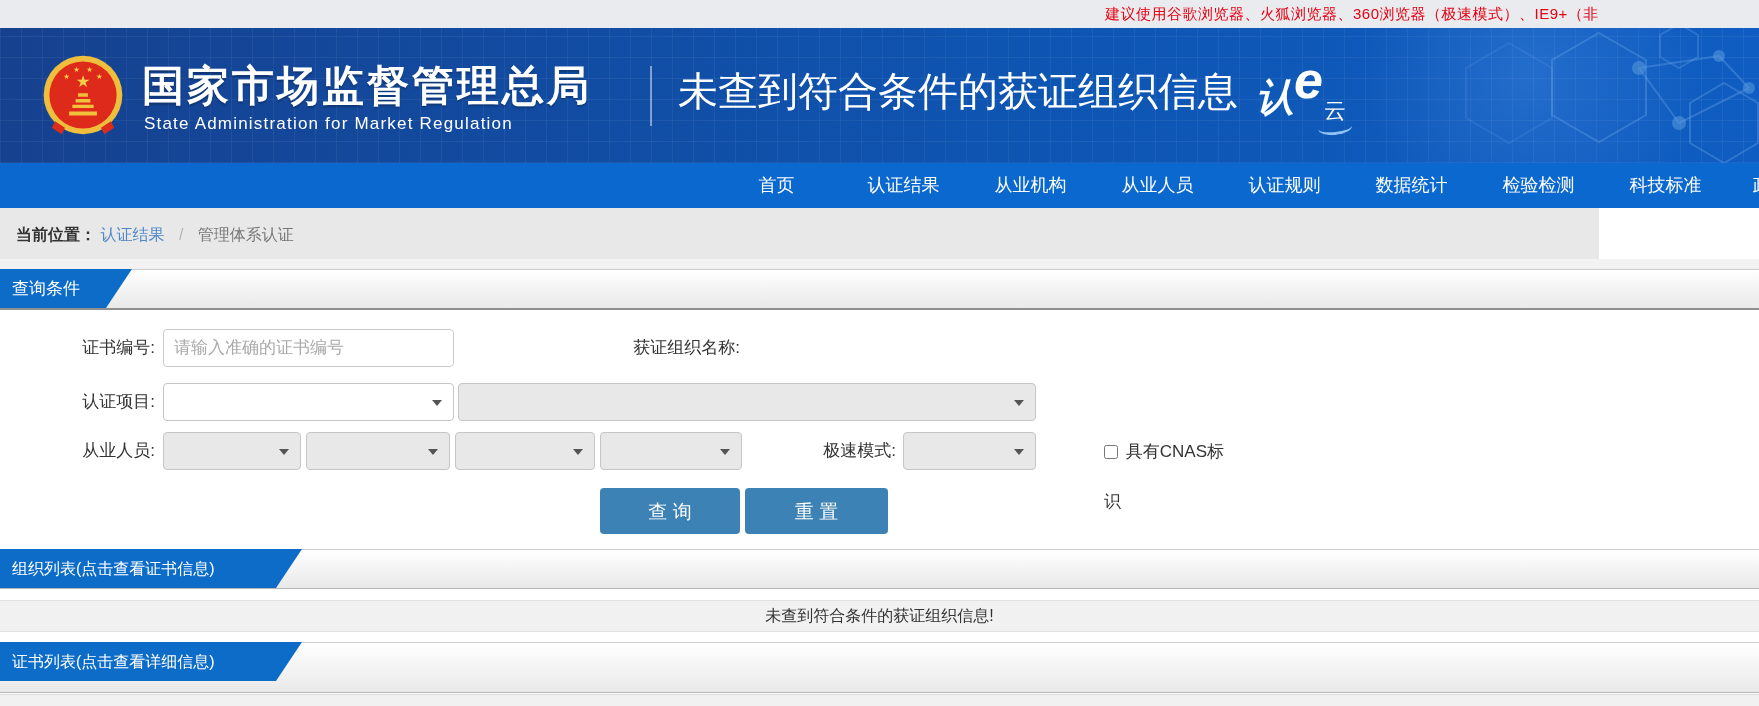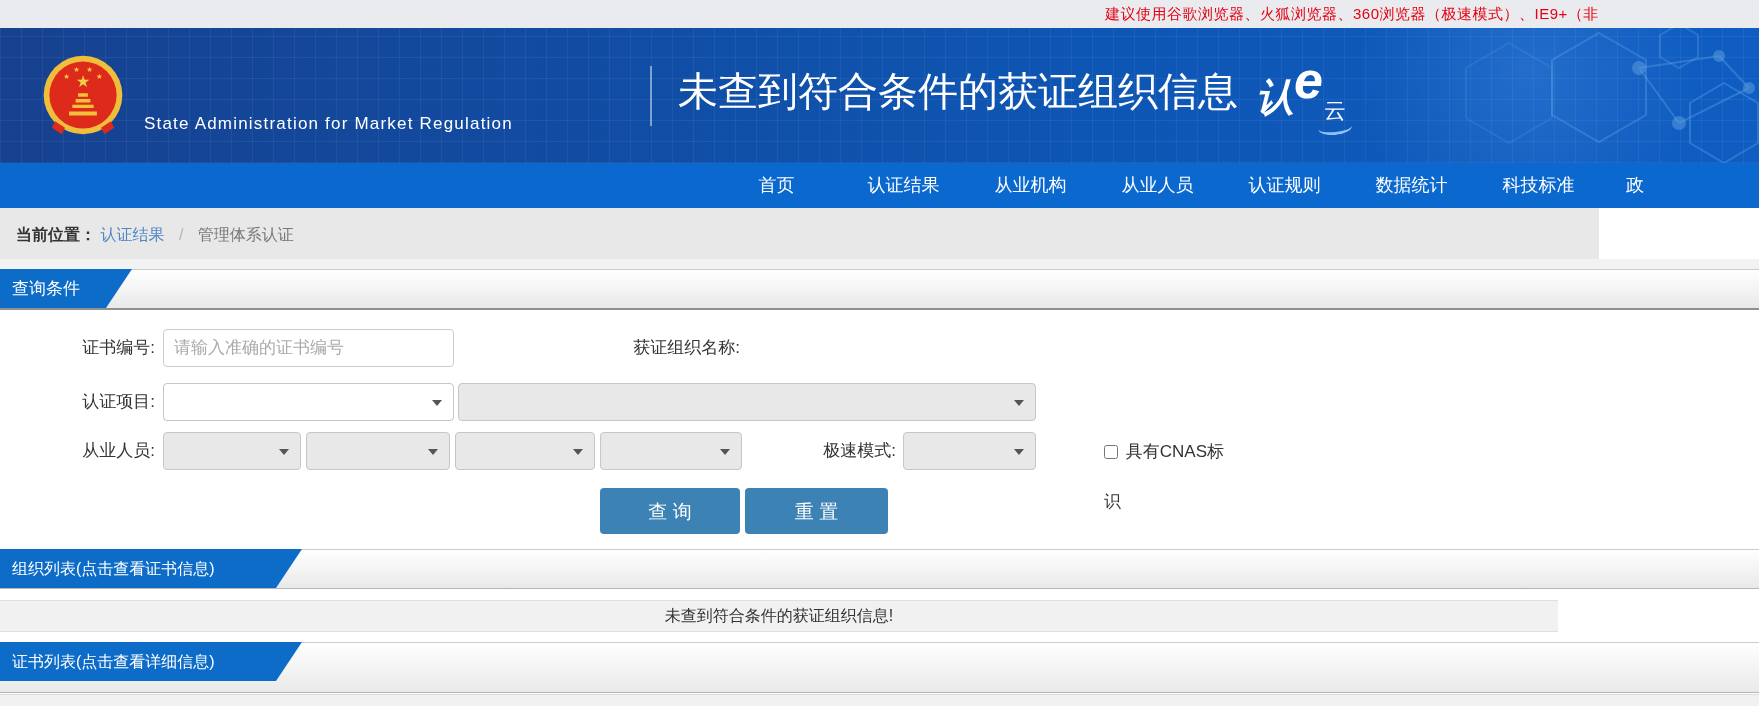--- a/index.html
+++ b/index.html
@@ -74,21 +74,21 @@
   .sel.white{background:#fff;}
   .arr{position:absolute;right:11px;top:16px;width:0;height:0;
        border-left:5px solid transparent;border-right:5px solid transparent;border-top:6px solid #555;}
   .btn{position:absolute;top:178px;height:46px;border:none;border-radius:4px;background:#3d82b4;
        color:#fff;font-size:19px;line-height:46px;cursor:pointer;
        font-family:"Liberation Sans","DejaVu Sans",sans-serif;}
   .cnas{position:absolute;left:1104px;top:117px;width:122px;line-height:50px;font-size:17px;color:#333;}
   .cnas input{width:14px;height:14px;vertical-align:-2px;margin:0 3px 0 0;cursor:pointer;}
 
   
-  .noresult{position:absolute;left:0;top:600px;width:1558px;height:30px;background:#f1f1f1;
+  .noresult{position:absolute;left:0;top:600px;width:1759px;height:30px;background:#f1f1f1;
             border-top:1px solid #e0e0e0;border-bottom:1px solid #e0e0e0;box-sizing:content-box;
             text-align:center;line-height:30px;font-size:16px;color:#333;}
   .bottomband{position:absolute;left:0;top:694px;width:1759px;height:12px;background:#f1f1f1;
               border-top:1px solid #dcdcdc;}
 </style>
 </head>
 <body>
 
 <div class="page">
 
@@ -116,39 +116,41 @@
       <circle cx="50" cy="50" r="48" fill="#eebe3c"></circle>
       <circle cx="50" cy="50" r="41" fill="#de2a1b"></circle>
       <text x="50" y="40" font-size="20" text-anchor="middle" fill="#f6cd46">★</text>
       <text x="30" y="30" font-size="9" text-anchor="middle" fill="#f6cd46">★</text>
       <text x="42" y="22" font-size="9" text-anchor="middle" fill="#f6cd46">★</text>
       <text x="58" y="22" font-size="9" text-anchor="middle" fill="#f6cd46">★</text>
       <text x="70" y="30" font-size="9" text-anchor="middle" fill="#f6cd46">★</text>
       <path fill="#f2c13a" d="M33 70 h34 v5 h-34z M37 62 h26 v4 h-26z M41 55 h18 v4 h-18z M44 48 h12 v4 h-12z"></path>
       <path fill="#de2a1b" d="M16 82 l12 8 -4 8 -12 -8z M84 82 l-12 8 4 8 12 -8z"></path>
     </svg>
+    <div class="agency-title">国家市场监督管理总局</div>
     <div class="agency-sub">State Administration  for  Market Regulation</div>
     <div class="hdr-divider"></div>
     <div class="platform-title">未查到符合条件的获证组织信息</div>
     <div class="reyun">
       <span class="ren">认</span>
       <span class="e">e</span>
       <span class="yun">云</span>
       <span class="swoosh"></span>
     </div>
   </div>
 
   <div class="nav">
     <div class="nav-items">
       <div class="nav-item">首页</div>
       <div class="nav-item">认证结果</div>
       <div class="nav-item">从业机构</div>
       <div class="nav-item">从业人员</div>
       <div class="nav-item">认证规则</div>
       <div class="nav-item">数据统计</div>
+      <div class="nav-item">检验检测</div>
       <div class="nav-item">科技标准</div>
       <div class="nav-item partial">政</div>
     </div>
   </div>
 
   <div class="crumbbar">
     <span class="crumb-prefix">当前位置：</span>
     <span class="crumb-link">认证结果</span>
     <span class="crumb-sep">/</span>
     <span class="crumb-cur">管理体系认证</span>

